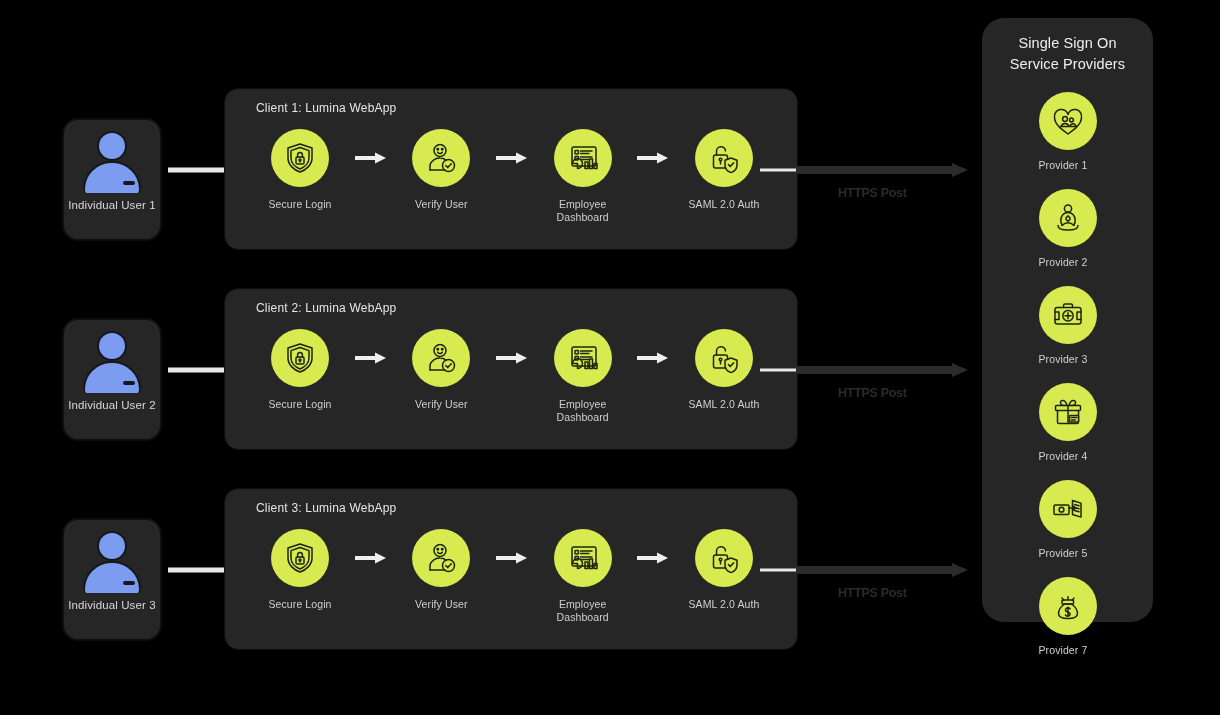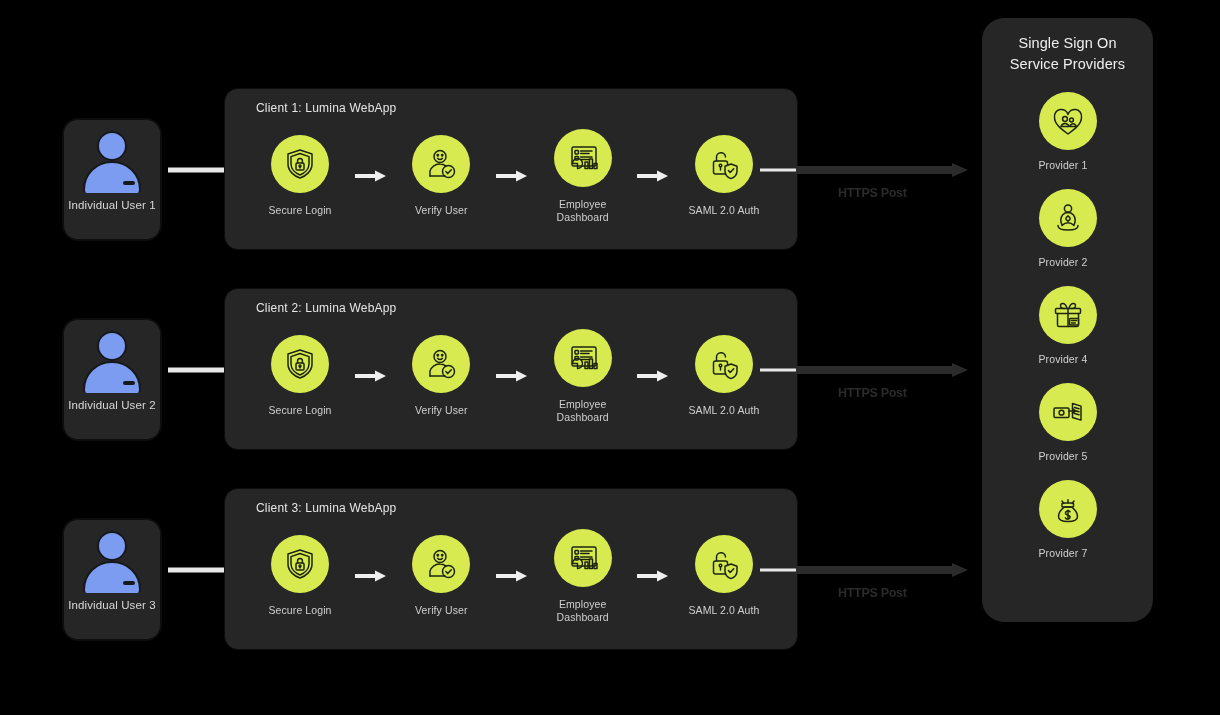--- a/index.html
+++ b/index.html
@@ -94,21 +94,21 @@
     color: #e6e6e6;
     font-size: 12px;
     letter-spacing: 0.2px;
   }
   .steps {
     position: absolute;
     left: 27px;
     top: 40px;
     width: 520px;
     display: flex;
-    align-items: center;
+    align-items: flex-start;
   }
   .step {
     width: 96px;
     display: flex;
     flex-direction: column;
     align-items: center;
     flex: 0 0 auto;
   }
   .bubble {
     width: 58px;
@@ -581,20 +581,33 @@
             <path d="M17 11.5 c-4.4 0 -7.2 3.4 -7.2 7.6 c0 2.6 1.1 4.6 1.1 4.6"></path>
             <path d="M17 11.5 c4.4 0 7.2 3.4 7.2 7.6 c0 2.6 -1.1 4.6 -1.1 4.6"></path>
             <path d="M17 14.8 l1.8 1.9 c0.6 0.7 0.2 1.8 -0.6 2.4 L17 20.2 l-1.2 -1.1 c-0.8 -0.6 -1.2 -1.7 -0.6 -2.4 Z"></path>
             <path d="M7 24.5 c0 3 3 4.6 10 4.6 s10 -1.6 10 -4.6"></path>
             <path d="M11 24.4 c2.4 -2.1 4.5 -2.6 6 -2.6 s3.6 0.5 6 2.6"></path>
           </svg>
         </div>
         <div class="p-label">Provider 2</div>
       </div>
 
+      <div class="provider">
+        <div class="p-bubble">
+          <svg width="34" height="34" viewBox="0 0 34 34" fill="none" stroke="#1d2410" stroke-width="1.5" stroke-linecap="round" stroke-linejoin="round">
+            <path d="M12.5 9.5 V7.6 a1.6 1.6 0 0 1 1.6 -1.6 h5.8 a1.6 1.6 0 0 1 1.6 1.6 V9.5"></path>
+            <rect x="4" y="9.5" width="26" height="16.5" rx="2.2"></rect>
+            <path d="M4 14 H8 V21.5 H4"></path>
+            <path d="M30 14 H26 V21.5 H30"></path>
+            <circle cx="17" cy="17.8" r="5.2"></circle>
+            <path d="M17 14.8 V20.8 M14 17.8 H20"></path>
+          </svg>
+        </div>
+        <div class="p-label">Provider 3</div>
+      </div>
 
       <div class="provider">
         <div class="p-bubble">
           <svg width="34" height="34" viewBox="0 0 34 34" fill="none" stroke="#1d2410" stroke-width="1.5" stroke-linecap="round" stroke-linejoin="round">
             <path d="M13.5 10.5 c-2.6 0 -4 -1.4 -4 -2.8 s1 -2.2 2.2 -2.2 c2.2 0 3.6 2.4 4.3 5"></path>
             <path d="M20.5 10.5 c2.6 0 4 -1.4 4 -2.8 s-1 -2.2 -2.2 -2.2 c-2.2 0 -3.6 2.4 -4.3 5"></path>
             <rect x="4.5" y="10.5" width="25" height="5" rx="1"></rect>
             <path d="M6.5 15.5 V27 a1.6 1.6 0 0 0 1.6 1.6 H25.9 A1.6 1.6 0 0 0 27.5 27 V15.5"></path>
             <line x1="17" y1="10.5" x2="17" y2="28.6"></line>
             <rect x="18.5" y="20.5" width="9" height="6.5" rx="0.8" fill="#d7ea50"></rect>

